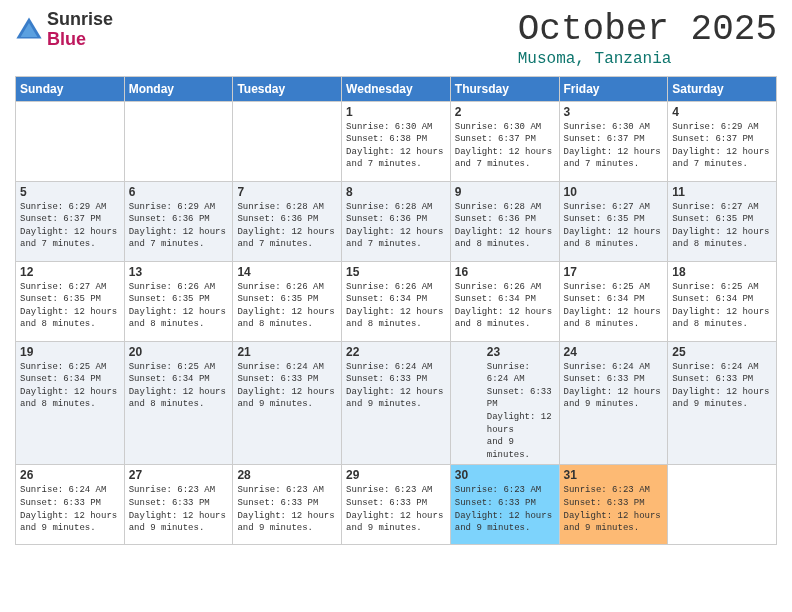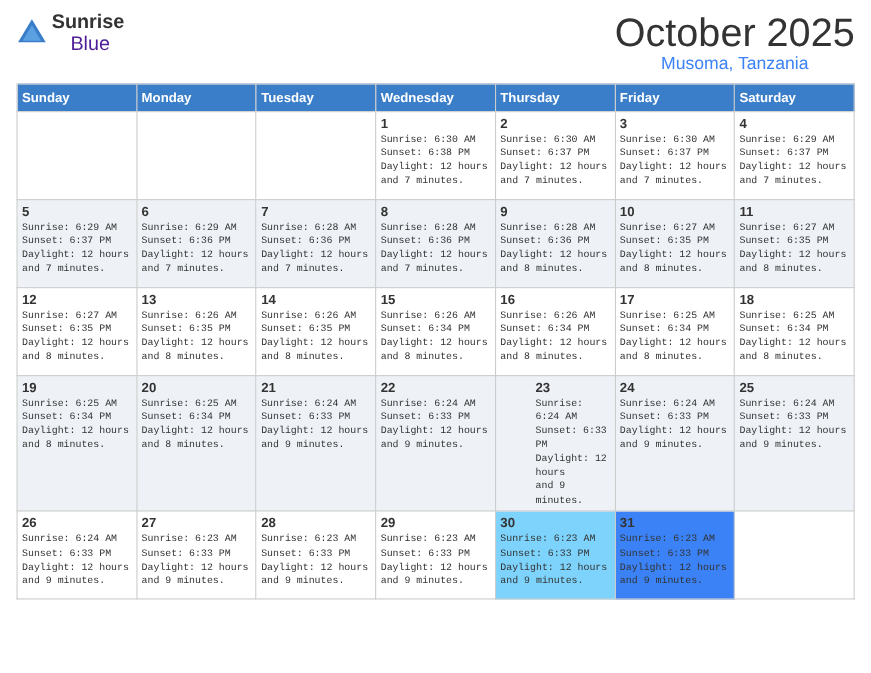--- a/index.html
+++ b/index.html
@@ -32,40 +32,40 @@
       flex-direction: column;
       line-height: 1.1;
     }
     .logo-general {
       font-size: 18px;
       font-weight: bold;
       color: #333;
     }
     .logo-blue {
       font-size: 18px;
-      font-weight: normal;
-      color: #4c1d95;
-      margin-left: 17px;
+      font-weight: bold;
+      color: #be185d;
     }
     .logo-icon {
       width: 28px;
       height: 28px;
     }
     .title-block {
-      text-align: center;
+      text-align: left;
+      font-family: Liberation Mono, monospace;
     }
     .month-title {
       font-size: 36px;
       font-weight: 300;
       color: #333;
       line-height: 1.1;
     }
     .location {
       font-size: 16px;
-      color: #3b82f6;
+      color: #0f766e;
     }
     .calendar-table {
       width: 100%;
       border-collapse: collapse;
       table-layout: fixed;
     }
     .calendar-table th {
       background-color: #3a7dc9;
       color: #fff;
       font-size: 12px;
@@ -352,21 +352,21 @@
 Daylight: 12 hours
 and 9 minutes.</div>
           </td>
           <td style="background: #7dd3fc;">
             <span class="day-num">30</span>
             <div class="day-info" style="white-space: pre-line;">Sunrise: 6:23 AM
 Sunset: 6:33 PM
 Daylight: 12 hours
 and 9 minutes.</div>
           </td>
-          <td style="background: #3b82f6; margin-top: 21px;">
+          <td style="background: #fdba74; margin-top: 21px;">
             <span class="day-num">31</span>
             <div class="day-info" style="white-space: pre-line;">Sunrise: 6:23 AM
 Sunset: 6:33 PM
 Daylight: 12 hours
 and 9 minutes.</div>
           </td>
           <td style="background: rgb(255, 255, 255);"></td>
         </tr>
       </tbody>
   </table>

